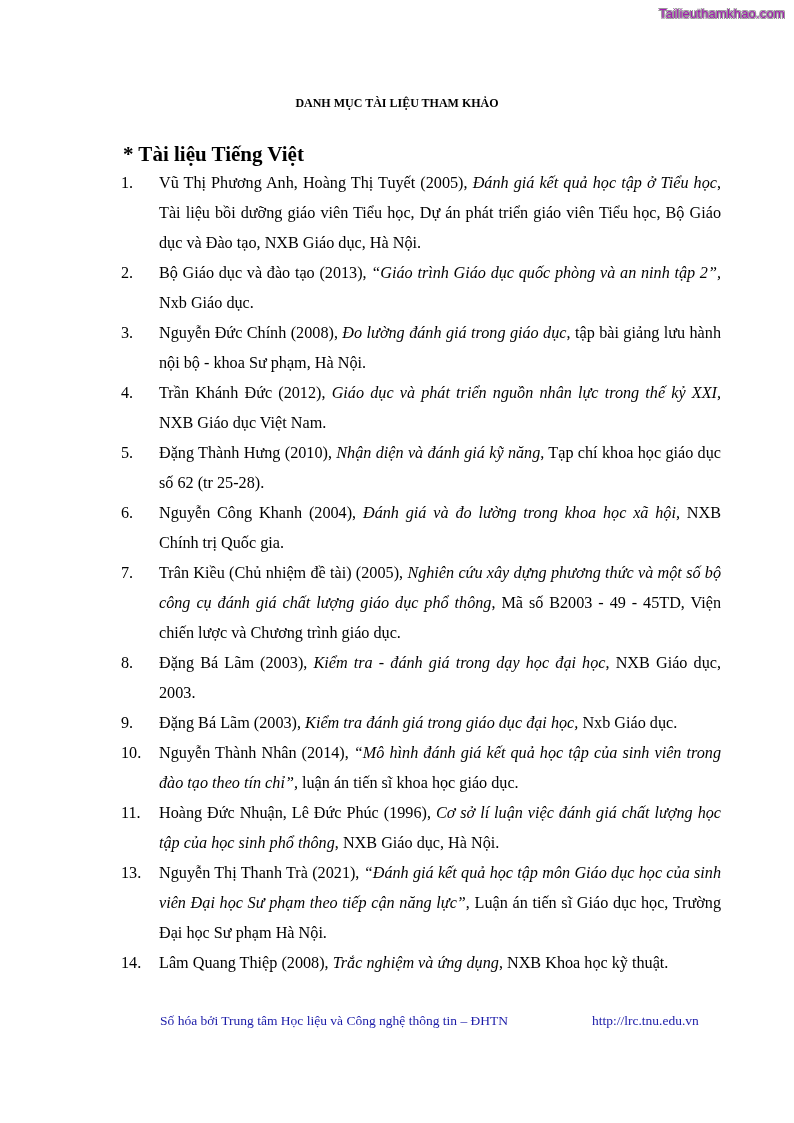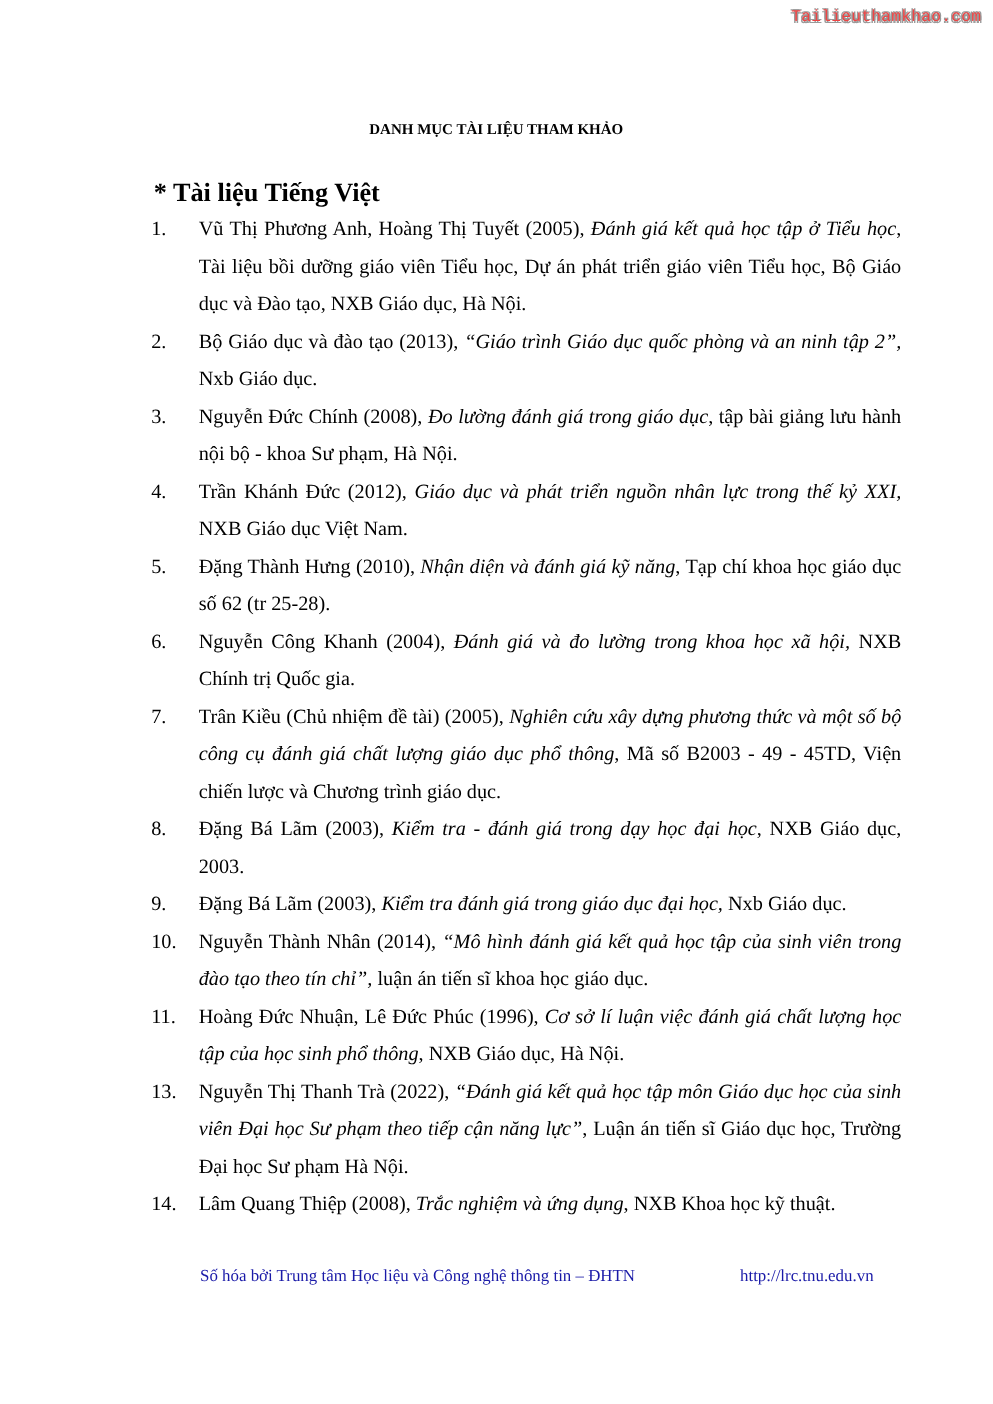--- a/index.html
+++ b/index.html
@@ -1,19 +1,19 @@
 <!DOCTYPE html>
 <html><head>
 <meta charset="utf-8">
 <style>
   html, body { margin: 0; padding: 0; background: #ffffff; }
   body { width: 794px; height: 1123px; position: relative; overflow: hidden;
          font-family: "Liberation Serif", "DejaVu Serif", serif; color: #000; }
-  .watermark { position: absolute; top: 6px; right: 9px; font-family: Liberation Mono, monospace;
-               font-size: 13px; color: #ef4444; letter-spacing: 0.2px;
+  .watermark { position: absolute; top: 6px; right: 9px; font-family: Liberation Sans, sans-serif;
+               font-size: 13px; color: #a21caf; letter-spacing: 0.2px;
                text-shadow: -1px -1px 0 #9a9a9a, 1px -1px 0 #9a9a9a, -1px 1px 0 #9a9a9a, 1px 1px 0 #9a9a9a; }
   .title { position: absolute; top: 96px; left: 0; width: 100%; text-align: center;
            font-weight: bold; font-size: 12px; }
   .section { position: absolute; top: 142px; left: 123px; font-weight: bold; font-size: 21px; }
   .refs { position: absolute; top: 168px; left: 121px; width: 600px; margin: 0; padding: 0; list-style: none; }
   .ref { position: relative; padding-left: 38px; font-size: 16.2px; line-height: 30px; text-align: justify; }
   .ref .num { position: absolute; left: 0; top: 0; }
   .ref i { font-style: italic; }
   .footer { position: absolute; top: 1013px; left: 160px; width: 545px; font-size: 13.5px; color: #1a1aa8; }
   .footer .src { position: absolute; left: 0; }
@@ -33,20 +33,20 @@
   <li class="ref"><span class="num">2.</span><span>Bộ Giáo dục và đào tạo (2013), </span><i>“Giáo trình Giáo dục quốc phòng và an ninh tập 2”,</i><span> Nxb Giáo dục.</span></li>
   <li class="ref"><span class="num">3.</span><span>Nguyễn Đức Chính (2008), </span><i>Đo lường đánh giá trong giáo dục</i><span>, tập bài giảng lưu hành nội bộ - khoa Sư phạm, Hà Nội.</span></li>
   <li class="ref"><span class="num">4.</span><span>Trần Khánh Đức (2012), </span><i>Giáo dục và phát triển nguồn nhân lực trong thế kỷ XXI,</i><span> NXB Giáo dục Việt Nam.</span></li>
   <li class="ref"><span class="num">5.</span><span>Đặng Thành Hưng (2010), </span><i>Nhận diện và đánh giá kỹ năng</i><span>, Tạp chí khoa học giáo dục số 62 (tr 25-28).</span></li>
   <li class="ref"><span class="num">6.</span><span>Nguyễn Công Khanh (2004), </span><i>Đánh giá và đo lường trong khoa học xã hội,</i><span> NXB Chính trị Quốc gia.</span></li>
   <li class="ref"><span class="num">7.</span><span>Trân Kiều (Chủ nhiệm đề tài) (2005), </span><i>Nghiên cứu xây dựng phương thức và một số bộ công cụ đánh giá chất lượng giáo dục phổ thông</i><span>, Mã số B2003 - 49 - 45TD, Viện chiến lược và Chương trình giáo dục.</span></li>
   <li class="ref"><span class="num">8.</span><span>Đặng Bá Lãm (2003), </span><i>Kiểm tra - đánh giá trong dạy học đại học</i><span>, NXB Giáo dục, 2003.</span></li>
   <li class="ref"><span class="num">9.</span><span>Đặng Bá Lãm (2003), </span><i>Kiểm tra đánh giá trong giáo dục đại học,</i><span> Nxb Giáo dục.</span></li>
   <li class="ref"><span class="num">10.</span><span>Nguyễn Thành Nhân (2014), </span><i>“Mô hình đánh giá kết quả học tập của sinh viên trong đào tạo theo tín chỉ”,</i><span> luận án tiến sĩ khoa học giáo dục.</span></li>
   <li class="ref"><span class="num">11.</span><span>Hoàng Đức Nhuận, Lê Đức Phúc (1996), </span><i>Cơ sở lí luận việc đánh giá chất lượng học tập của học sinh phổ thông</i><span>, NXB Giáo dục, Hà Nội.</span></li>
-  <li class="ref"><span class="num">13.</span><span>Nguyễn Thị Thanh Trà (2022), </span><i>“Đánh giá kết quả học tập môn Giáo dục học của sinh viên Đại học Sư phạm theo tiếp cận năng lực”</i><span>, Luận án tiến sĩ Giáo dục học, Trường Đại học Sư phạm Hà Nội.</span></li>
+  <li class="ref"><span class="num">13.</span><span>Nguyễn Thị Thanh Trà (2021), </span><i>“Đánh giá kết quả học tập môn Giáo dục học của sinh viên Đại học Sư phạm theo tiếp cận năng lực”</i><span>, Luận án tiến sĩ Giáo dục học, Trường Đại học Sư phạm Hà Nội.</span></li>
   <li class="ref"><span class="num">14.</span><span>Lâm Quang Thiệp (2008), </span><i>Trắc nghiệm và ứng dụng</i><span>, NXB Khoa học kỹ thuật.</span></li>
 </ol>
 
 <div class="footer">
   <span class="src">Số hóa bởi Trung tâm Học liệu và Công nghệ thông tin – ĐHTN</span>
   <span class="url">http://lrc.tnu.edu.vn</span>
 </div>
 
 </body></html>

